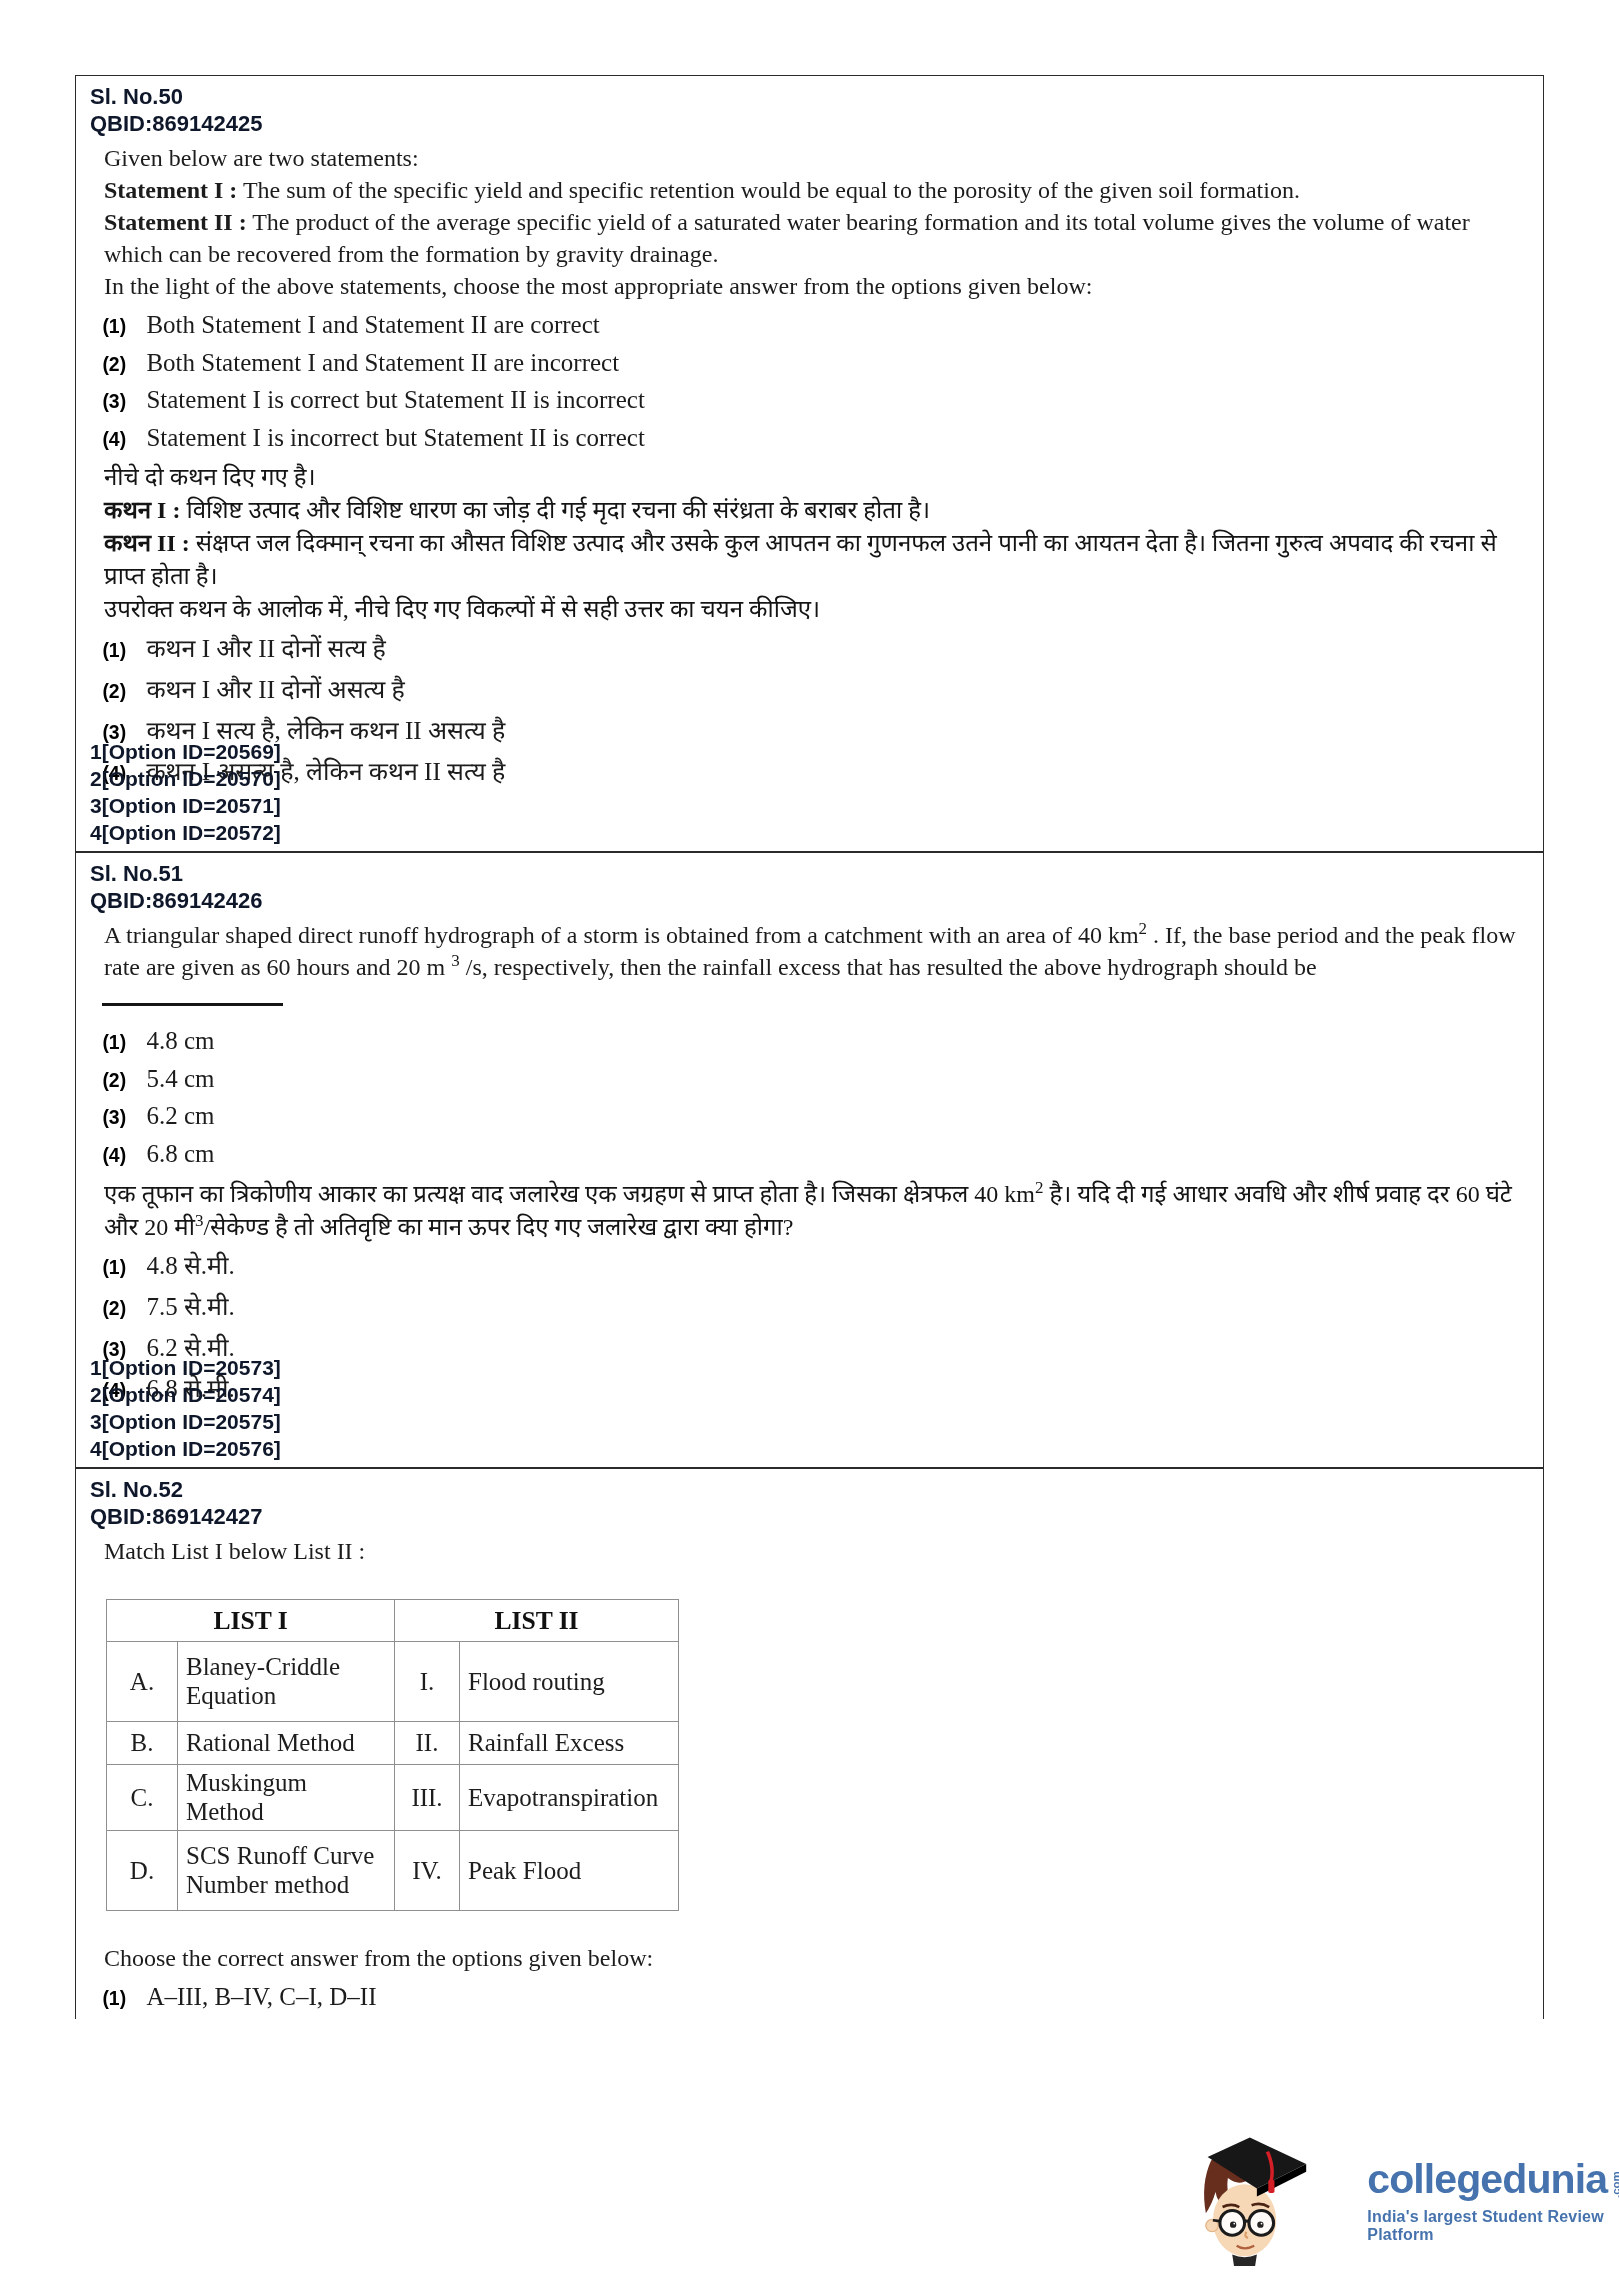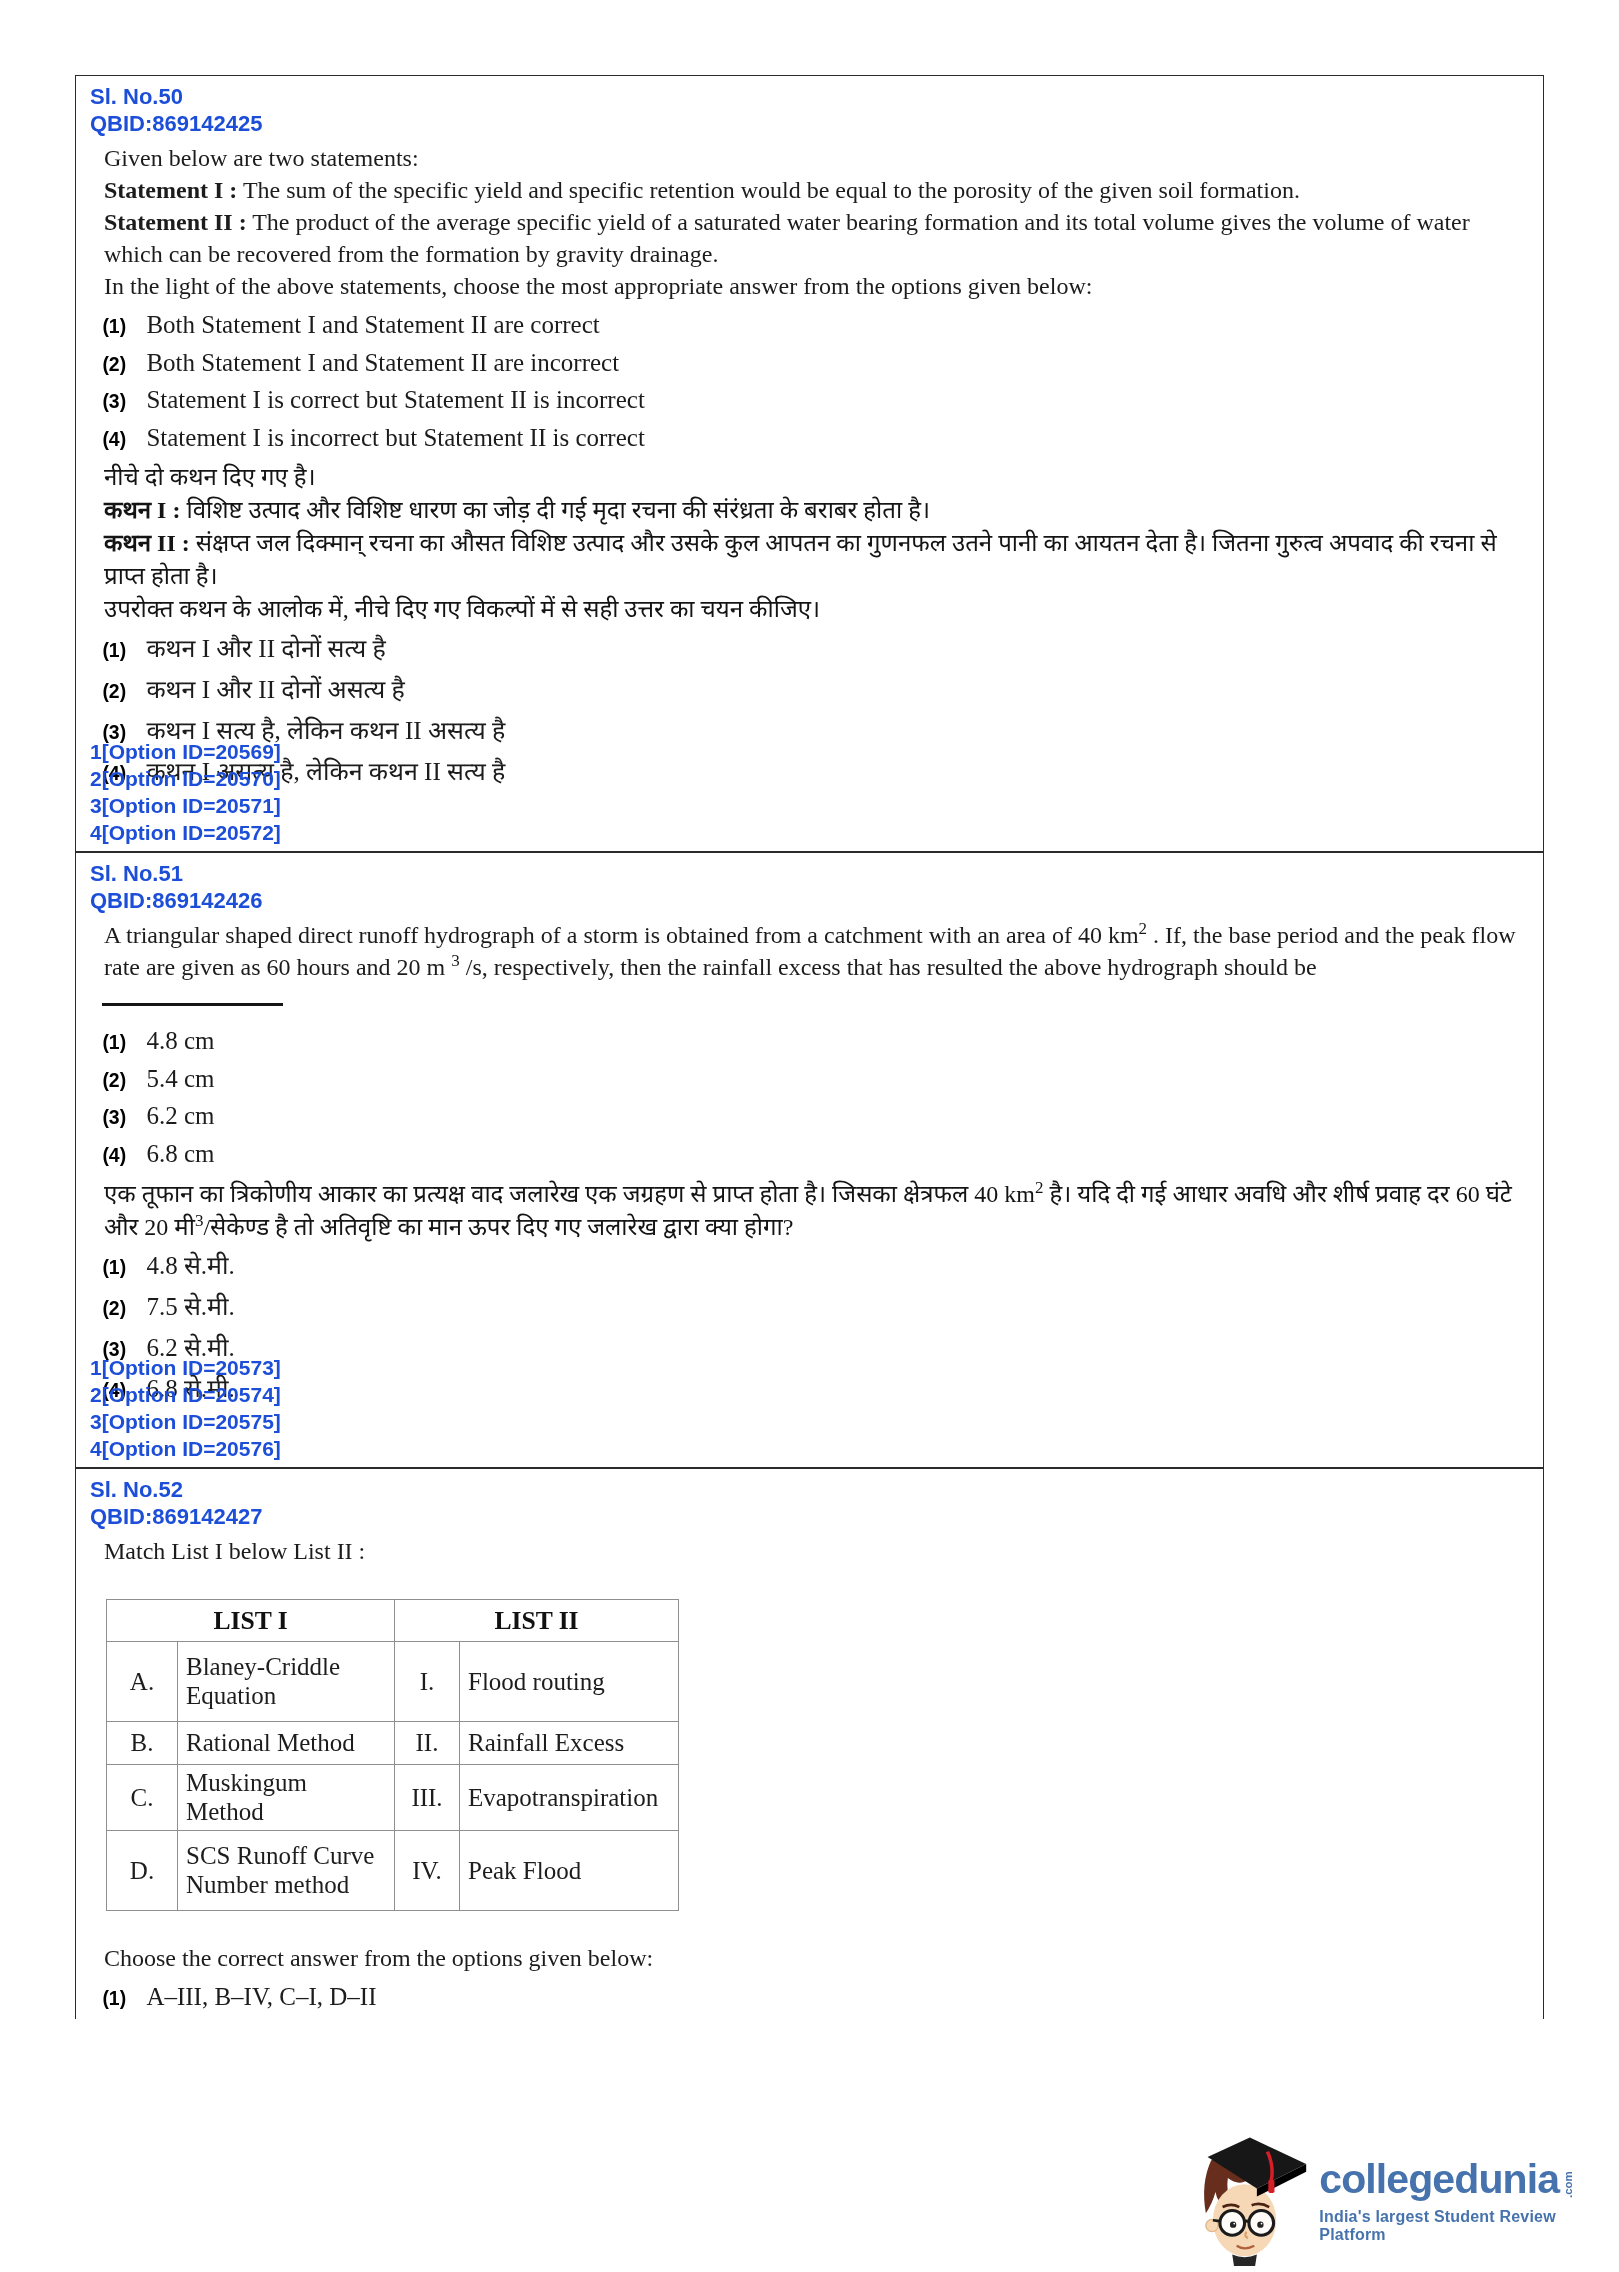--- a/index.html
+++ b/index.html
@@ -10,21 +10,21 @@
         border-left:1.8px solid var(--border_dark,#2b2b2b);
         border-top:1.8px solid var(--border_dark,#2b2b2b);
         border-right:1.8px solid var(--border_dark,#2b2b2b);
         box-sizing:border-box;background:#fff;}
   .qsec{position:relative;box-sizing:border-box;padding:7px 16px 0 14px;overflow:hidden;}
   .qsec.divided{border-top:2.6px solid var(--border_dark,#2b2b2b);}
   #sec50{height:775px;}
   #sec51{height:616px;}
   #sec52{height:551px;}
 
-  .meta{font-family:"Liberation Sans",sans-serif;font-weight:700;font-size:22px;line-height:27px;color:#1d4ed8;}
+  .meta{font-family:"Liberation Sans",sans-serif;font-weight:700;font-size:22px;line-height:27px;color:#0f172a;}
   .para{margin-top:5.3px;padding-left:14px;font-size:24px;line-height:32px;color:#1c1c1c;}
   .para .line{min-height:32px;}
   .para b{font-weight:700;}
   .para-hi{margin-top:8.8px;padding-left:14px;font-size:24px;line-height:33px;color:#141414;}
   sup{font-size:17px;line-height:0;}
 
   .opts{margin-top:8.8px;padding-left:12.4px;}
   .opt{display:flex;align-items:baseline;margin-bottom:10.6px;}
   .opt-hi .opt{margin-bottom:14px;}
   .optnum{font-family:"Liberation Sans",sans-serif;font-weight:700;font-size:19.4px;width:44px;flex:0 0 44px;color:#000;}
@@ -41,21 +41,21 @@
   .mtable td{font-size:25px;line-height:29px;padding:3.5px 8px;color:#1d1d1d;vertical-align:middle;background:#fff;}
   .mtable td.key{text-align:center;padding:3.5px 1.8px;}
   .col-ln{width:71px;}.col-lt{width:217px;}.col-rn{width:65px;}.col-rt{width:219px;}
   .row-tall td{height:72px;}
   .row-short td{height:35px;}
 
   .closing52{margin-top:32px;padding-left:14px;font-size:24px;line-height:30px;color:#1c1c1c;}
   .opts52{margin-top:10.6px;}
   .opts52 .opt{margin-bottom:12.4px;}
 
-  .logo{position:absolute;left:1198px;top:2131px;width:418px;height:138px;display:flex;align-items:center;}
+  .logo{position:absolute;left:1198px;top:2131px;width:418px;height:138px;display:flex;align-items:center;gap:48px;}
   .logo-mascot{flex:0 0 116px;}
   .logo-text{margin-left:5.3px;}
   .brand-row{display:flex;align-items:flex-start;}
   .brand{font-family:"Liberation Sans",sans-serif;font-weight:700;font-size:41px;line-height:44px;letter-spacing:-0.9px;color:var(--brand_blue,#4673ad);}
   .tld{font-family:"Liberation Sans",sans-serif;font-weight:700;font-size:11.5px;color:var(--brand_blue,#4673ad);
        writing-mode:vertical-rl;transform:rotate(180deg);margin-left:2.6px;height:41px;text-align:left;}
   .tagline{font-family:"Liberation Sans",sans-serif;font-weight:700;font-size:16px;letter-spacing:0.2px;
            color:var(--brand_blue,#4673ad);margin-top:7px;}
 </style>
 </head>

